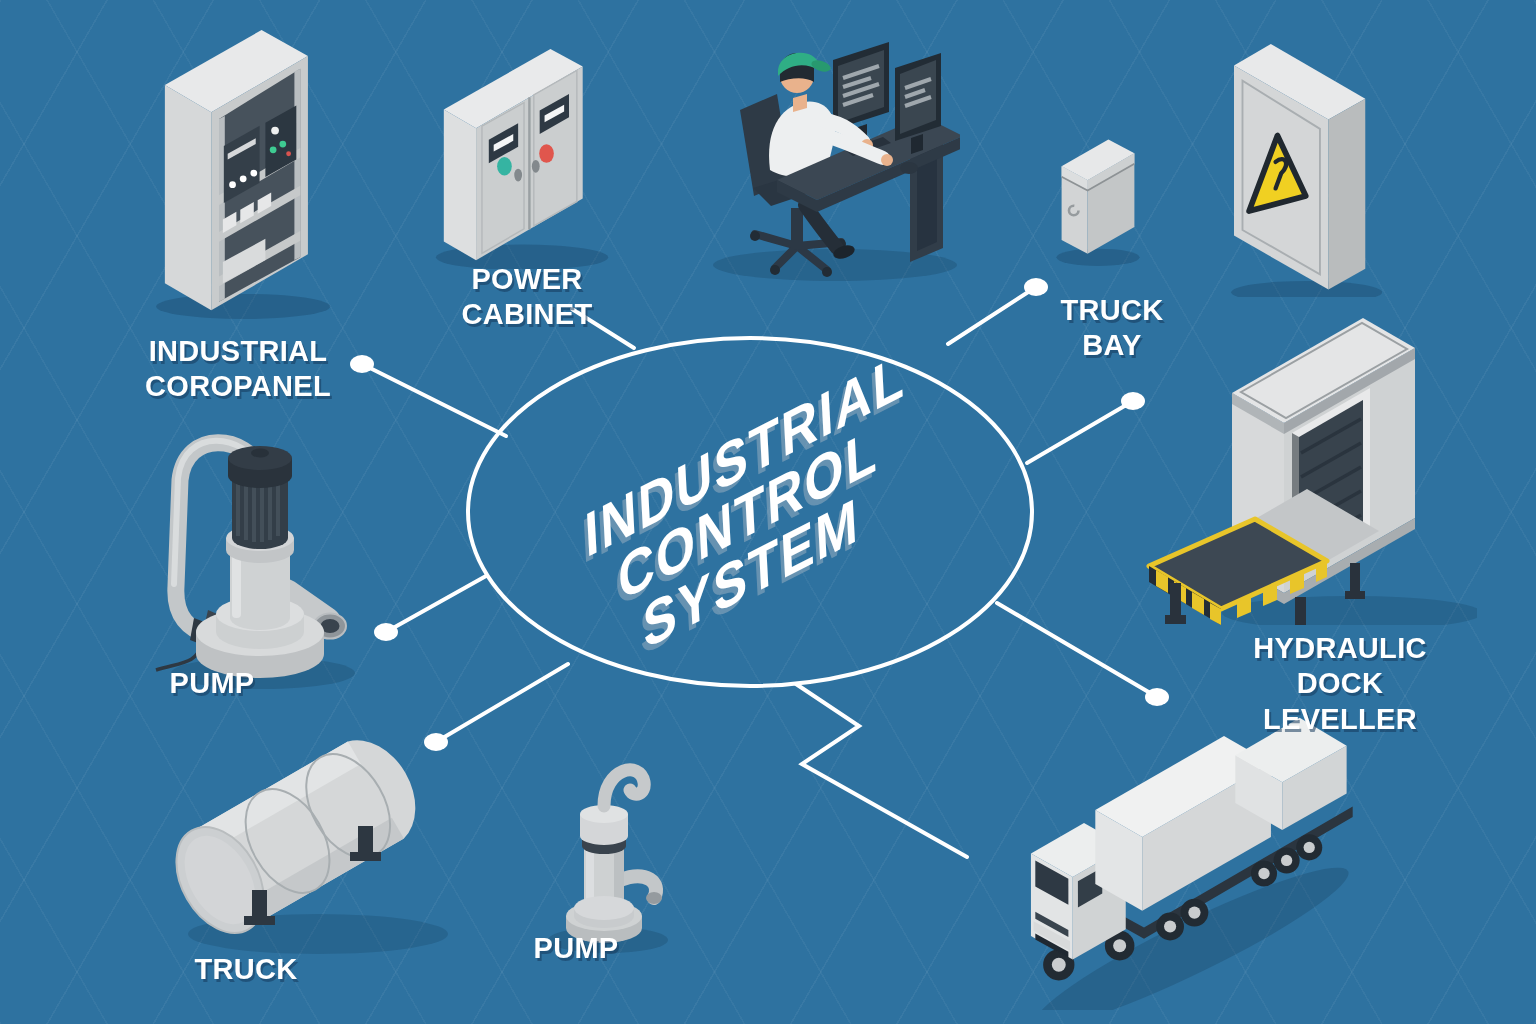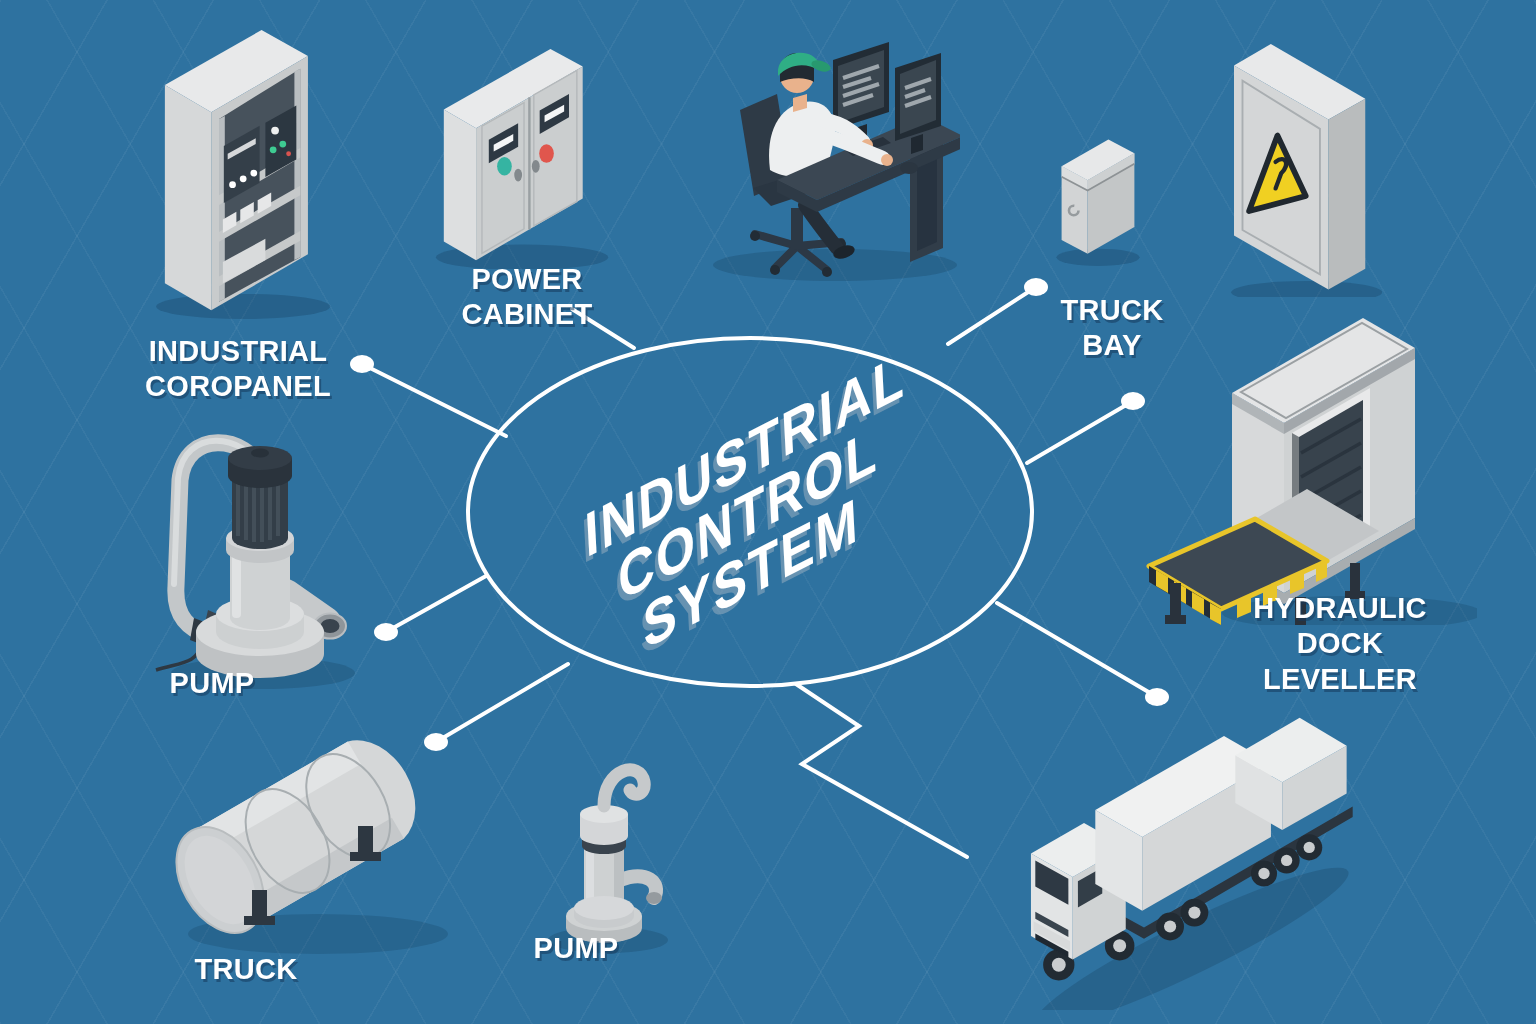--- a/index.html
+++ b/index.html
@@ -344,20 +344,20 @@
     <polygon points="319,93 393,51 393,-4 319,38" fill="#d2d5d6"></polygon>
     <polygon points="265,7 339,-36 393,-4 319,38" fill="#eceeee"></polygon>
   </svg>
 
   <div class="node-label" style="left:238px;top:334px">INDUSTRIAL
 COROPANEL</div>
   <div class="node-label" style="left:527px;top:262px">POWER
 CABINET</div>
   <div class="node-label" style="left:1112px;top:293px">TRUCK
 BAY</div>
-  <div class="node-label" style="left:1340px;top:591px">HYDRAULIC
+  <div class="node-label" style="left:1340px;top:631px">HYDRAULIC
 DOCK
 LEVELLER</div>
   <div class="node-label" style="left:212px;top:666px">PUMP</div>
   <div class="node-label" style="left:246px;top:952px">TRUCK</div>
   <div class="node-label" style="left:576px;top:931px">PUMP</div>
 
 </div>
 
 </body></html>

